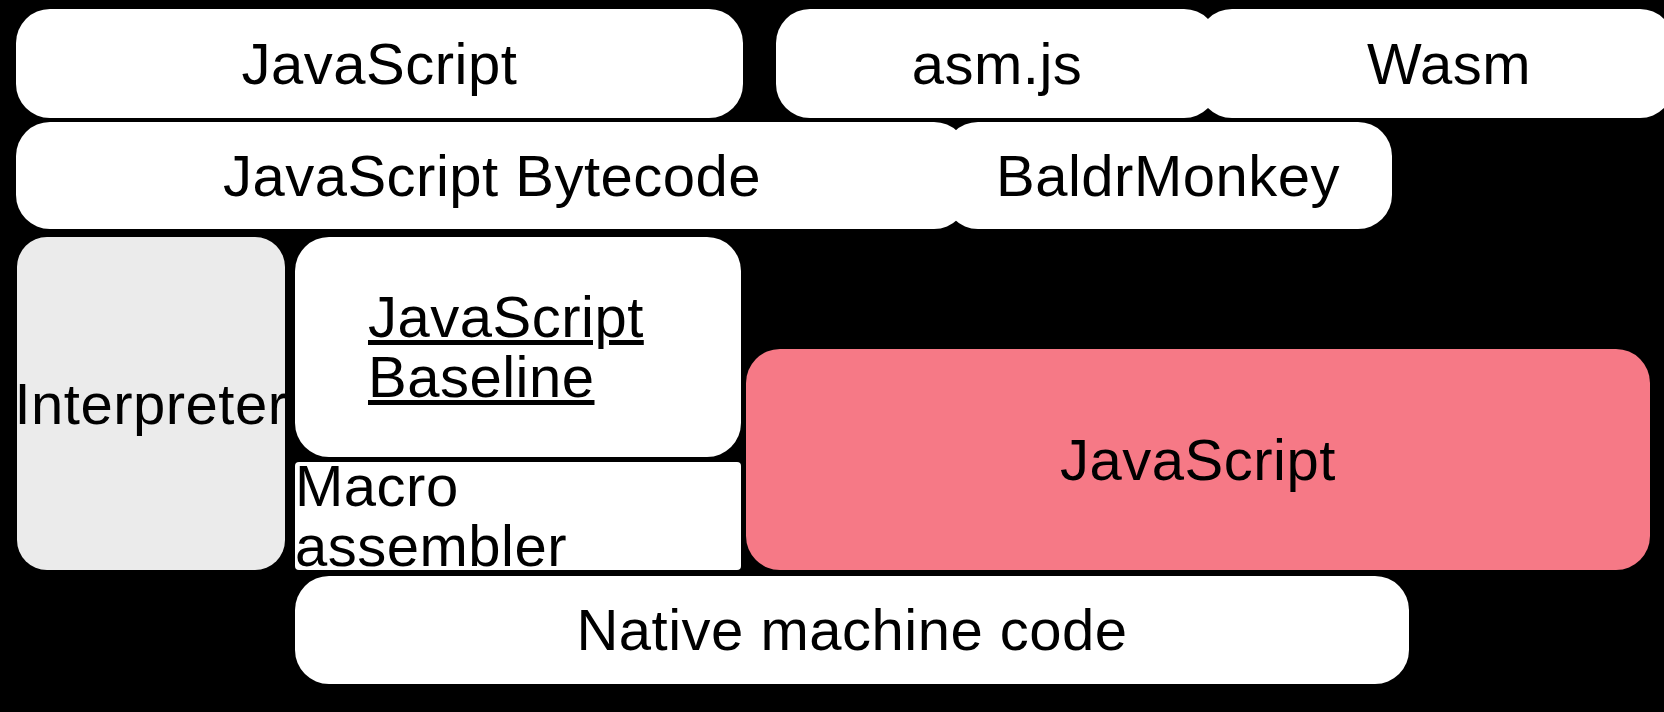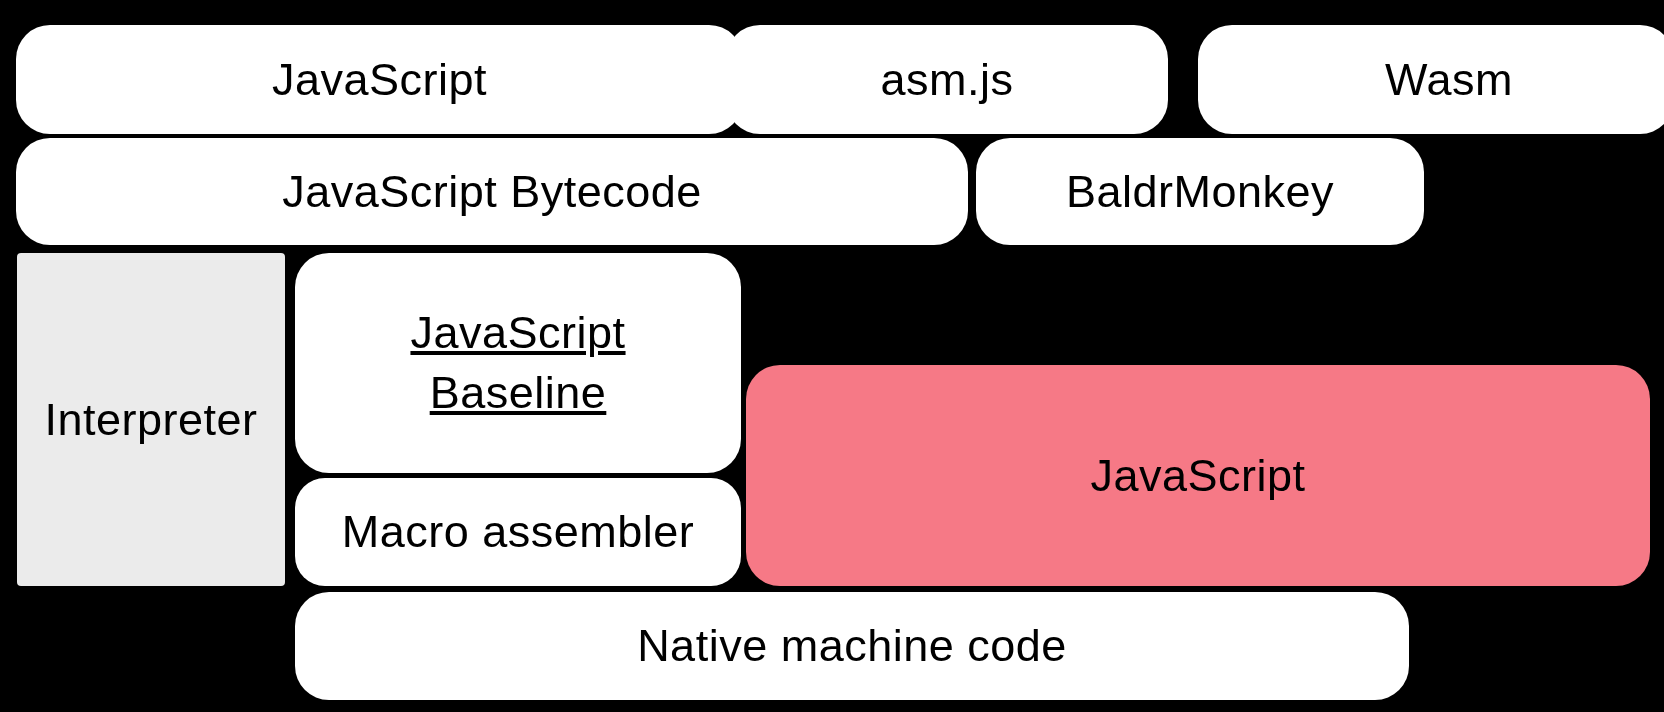--- a/index.html
+++ b/index.html
@@ -13,41 +13,40 @@
     height: 712px;
     overflow: hidden;
     font-family: "Liberation Sans", sans-serif;
   }
   .node {
     position: absolute;
     border-radius: 34px;
     display: flex;
     align-items: center;
     justify-content: center;
-    text-align: center;
+    text-align: left;
     color: #000;
-    font-size: 45px;
+    font-size: 58px;
     line-height: 60px;
     letter-spacing: 0.5px;
-    margin-top: 16px;
   }
   .node .lbl { display: block; }
 
   
   #n-javascript   { left: 16px;   top: 9px;   width: 727px;  height: 109px; }
-  #n-asmjs        { left: 726px;  top: 9px;   width: 442px;  height: 109px; }
+  #n-asmjs        { left: 776px;  top: 9px;   width: 442px;  height: 109px; }
   #n-wasm         { left: 1198px; top: 9px;   width: 450px;  height: 109px; }
   #n-bytecode     { left: 16px;   top: 122px; width: 952px;  height: 107px; }
-  #n-baldrmonkey  { left: 976px;  top: 122px; width: 448px;  height: 107px; }
-  #n-interpreter  { left: 17px;   top: 237px; width: 268px;  height: 333px; border-radius: 4px; }
+  #n-baldrmonkey  { left: 944px;  top: 122px; width: 448px;  height: 107px; }
+  #n-interpreter  { left: 17px;   top: 237px; width: 268px;  height: 333px; border-radius: 30px; }
   #n-baseline     { left: 295px;  top: 237px; width: 446px;  height: 220px; }
   #n-baseline .lbl { max-width: 300px; }
   #n-ionmir       { left: 746px;  top: 235px; width: 447px;  height: 107px; border-radius: 30px; }
   #n-cranelift    { left: 746px;  top: 349px; width: 904px;  height: 221px; }
-  #n-macro        { left: 295px;  top: 462px; width: 446px;  height: 108px; border-radius: 30px; }
+  #n-macro        { left: 295px;  top: 462px; width: 446px;  height: 108px; border-radius: 4px; }
   #n-native       { left: 295px;  top: 576px; width: 1114px; height: 108px; }
 </style>
 </head>
 <body>
 
 <div id="canvas" style="background: rgb(0, 0, 0);">
 
   <div class="node" id="n-javascript" style="background: rgb(255, 255, 255);">
     <span class="lbl">JavaScript</span>
   </div>

